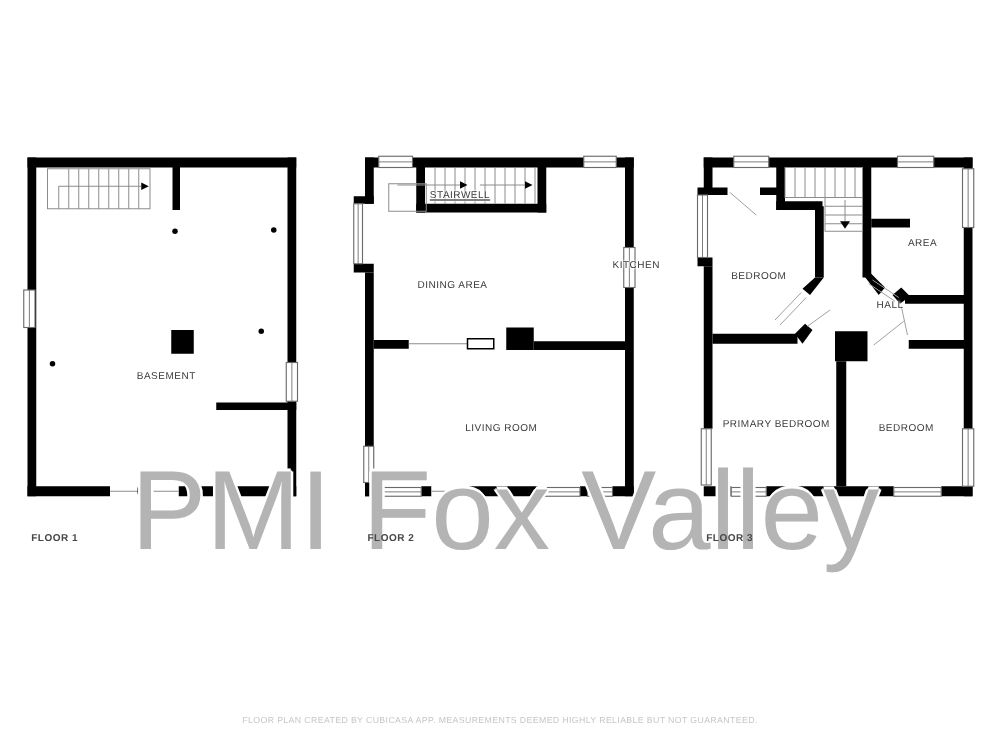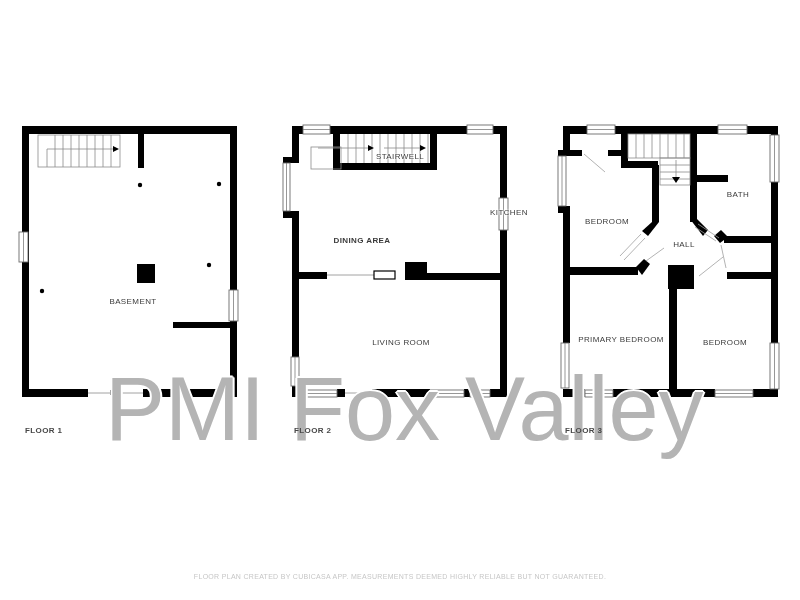--- a/index.html
+++ b/index.html
@@ -258,27 +258,27 @@
         <line class="swing" x1="695" y1="227" x2="716" y2="241"></line>
         <line class="swing" x1="721" y1="245" x2="726" y2="268"></line>
         <line class="swing" x1="699" y1="276" x2="723" y2="257"></line>
       </g>
     </g>
   </svg>
 
   <div class="watermark">PMI Fox Valley</div>
 
   <div class="room-label" style="left:133px;top:257px;margin-top:44px;">BASEMENT</div>
-  <div class="room-label" style="left:400px;top:156px;">STAIRWELL</div>
-  <div class="room-label" style="left:362px;top:240px;font-weight:bold;">DINING AREA</div>
+  <div class="room-label" style="left:368px;top:156px;text-decoration:underline;">STAIRWELL</div>
+  <div class="room-label" style="left:362px;top:228px;">DINING AREA</div>
   <div class="room-label" style="left:466px;top:212px;margin-left:43px;">KITCHEN</div>
   <div class="room-label" style="left:401px;top:342px;">LIVING ROOM</div>
   <div class="room-label" style="left:607px;top:221px;">BEDROOM</div>
-  <div class="room-label" style="left:738px;top:194px;">BATH</div>
-  <div class="room-label" style="left:684px;top:244px;">HALL</div>
+  <div class="room-label" style="left:738px;top:194px;">AREA</div>
+  <div class="room-label" style="left:712px;top:244px;">HALL</div>
   <div class="room-label" style="left:621px;top:339px;">PRIMARY BEDROOM</div>
   <div class="room-label" style="left:725px;top:342px;">BEDROOM</div>
 
   <div class="floor-label" style="left:25px;top:426px;">FLOOR 1</div>
   <div class="floor-label" style="left:294px;top:426px;">FLOOR 2</div>
   <div class="floor-label" style="left:565px;top:426px;">FLOOR 3</div>
 
   <div class="footer">FLOOR PLAN CREATED BY CUBICASA APP. MEASUREMENTS DEEMED HIGHLY RELIABLE BUT NOT GUARANTEED.</div>
 </div>
 

